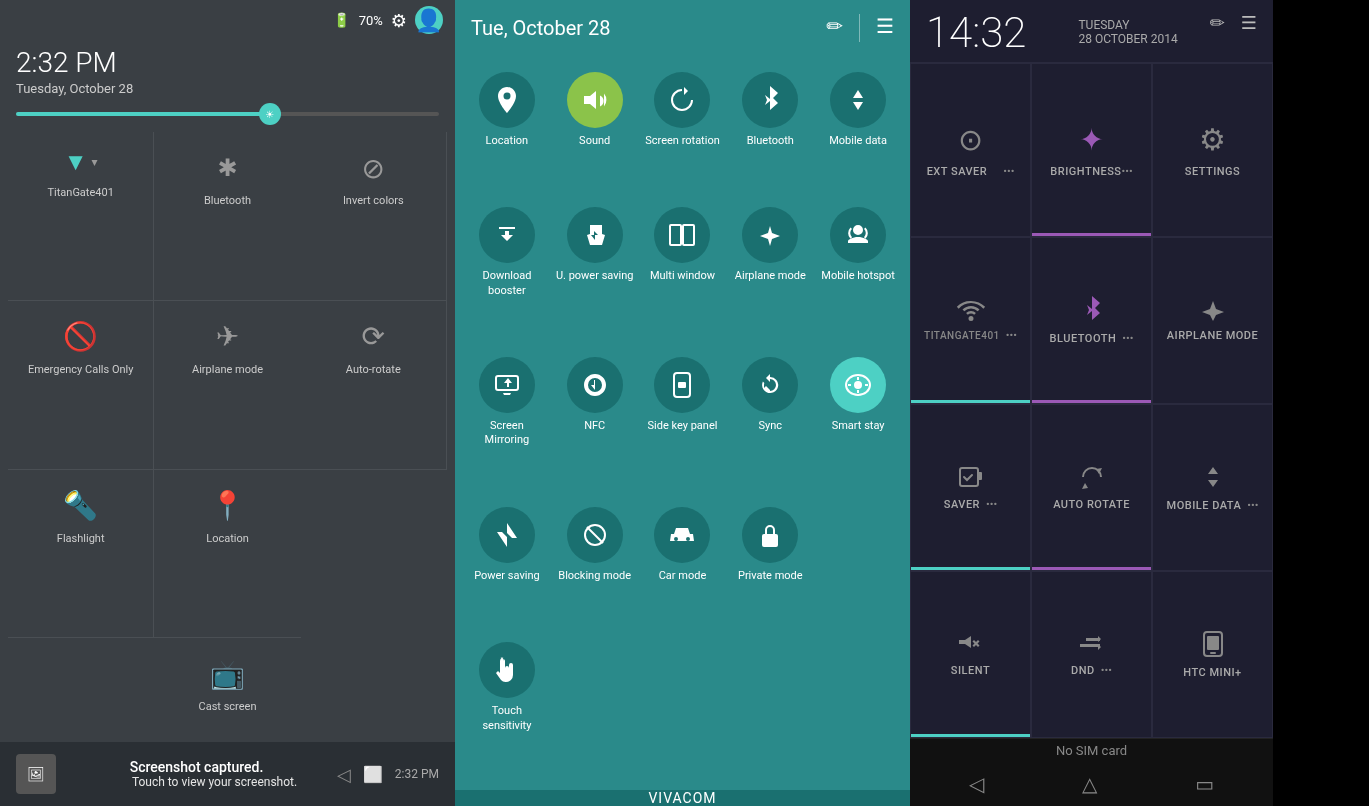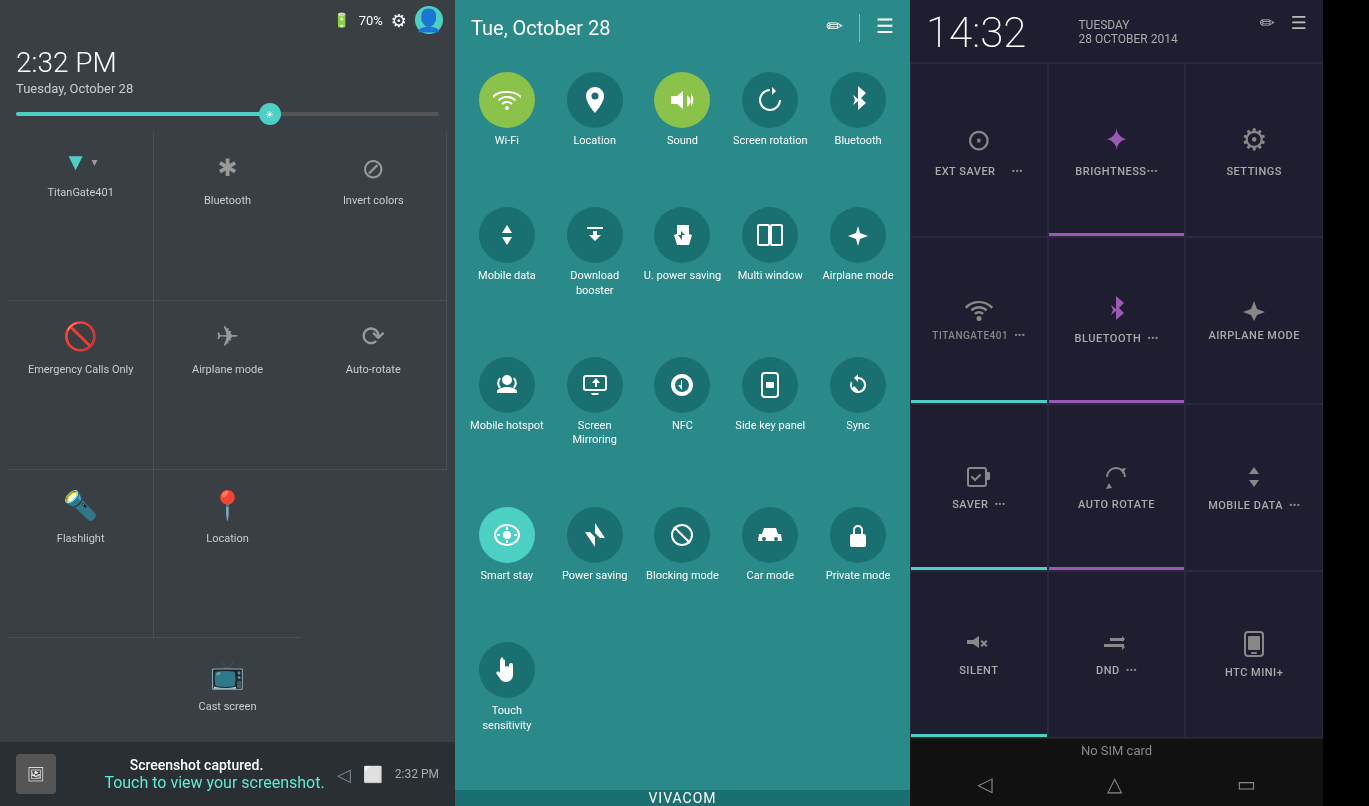--- a/index.html
+++ b/index.html
@@ -107,21 +107,21 @@
       background: #555;
       border-radius: 4px;
       display: flex;
       align-items: center;
       justify-content: center;
       font-size: 18px;
       color: #fff;
     }
     .notif-text { flex: 1; text-align: center; }
     .notif-title { color: #fff; font-size: 14px; font-weight: 500; }
-    .notif-sub { color: #5eead4; font-size: 16px; margin-left: 36px; }
+    .notif-sub { color: #e5e5e5; font-size: 12px; margin-left: 36px; }
     .notif-time { color: #aaa; font-size: 12px; }
 
     
     #panel2 {
       width: 455px;
       height: 806px;
       background: #2a8a8a;
       display: flex;
       flex-direction: column;
     }
@@ -173,21 +173,21 @@
       background: #1a7070;
       text-align: center;
       padding: 0;
       color: #fff;
       font-size: 14px;
       letter-spacing: 1px;
     }
 
     
     #panel3 {
-      width: 413px;
+      width: 363px;
       height: 806px;
       background: #737373;
       display: flex;
       flex-direction: column;
     }
 
     .p3-header {
       padding: 12px 16px 8px;
       display: flex;
       align-items: flex-start;
@@ -340,28 +340,20 @@
     <span class="p2-date">Tue, October 28</span>
     <div class="p2-header-icons">
       <span style="font-size:20px; color:#fff;">✏</span>
       <div class="p2-divider"></div>
       <span style="font-size:20px; color:#fff;">☰</span>
     </div>
   </div>
 
   <div class="p2-grid">
 
-    <div class="p2-item">
-      <div class="p2-circle active">
-        <svg width="28" height="22" viewBox="0 0 28 22" fill="white">
-            <path d="M14 17a2 2 0 1 1 0 4 2 2 0 0 1 0-4zm0-5a8 8 0 0 1 5.66 2.34l-1.42 1.42a6 6 0 0 0-8.48 0L8.34 14.34A8 8 0 0 1 14 12zm0-5a13 13 0 0 1 9.19 3.81l-1.41 1.41A11 11 0 0 0 14 9a11 11 0 0 0-7.78 3.22L4.81 10.81A13 13 0 0 1 14 7zm0-5C20.63 2 26.55 4.7 30.73 9.07L29.3 10.5A18 18 0 0 0 14 4 18 18 0 0 0-1.3 10.5L-2.73 9.07A20 20 0 0 1 14 2z"></path>
-          </svg>
-      </div>
-      <span class="p2-label">Wi-Fi</span>
-    </div>
 
     <div class="p2-item">
       <div class="p2-circle">
         <svg width="18" height="26" viewBox="0 0 18 26" fill="white">
             <path d="M9 0C4.03 0 0 4.03 0 9c0 7 9 17 9 17s9-10 9-17c0-4.97-4.03-9-9-9zm0 12.5a3.5 3.5 0 1 1 0-7 3.5 3.5 0 0 1 0 7z"></path>
           </svg>
       </div>
       <span class="p2-label">Location</span>
     </div>
 

